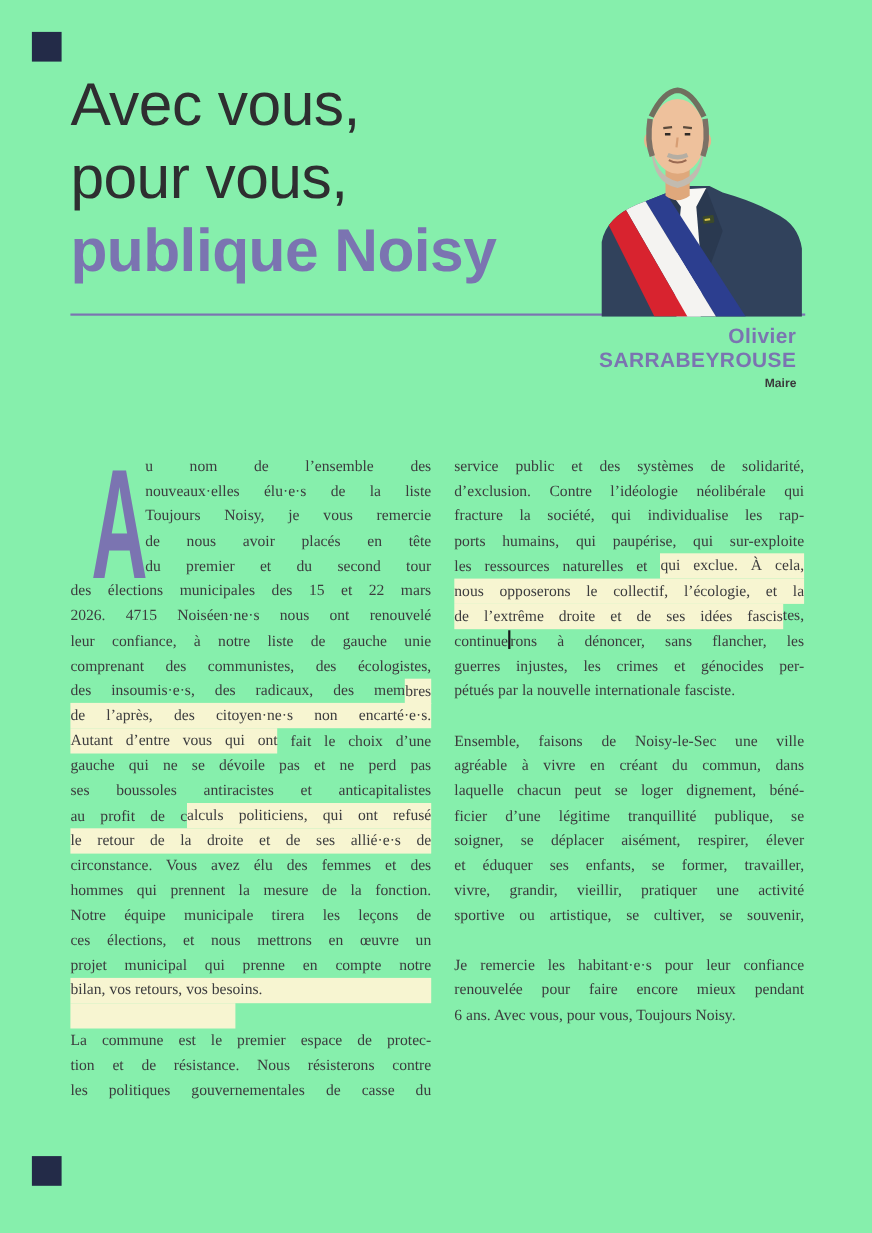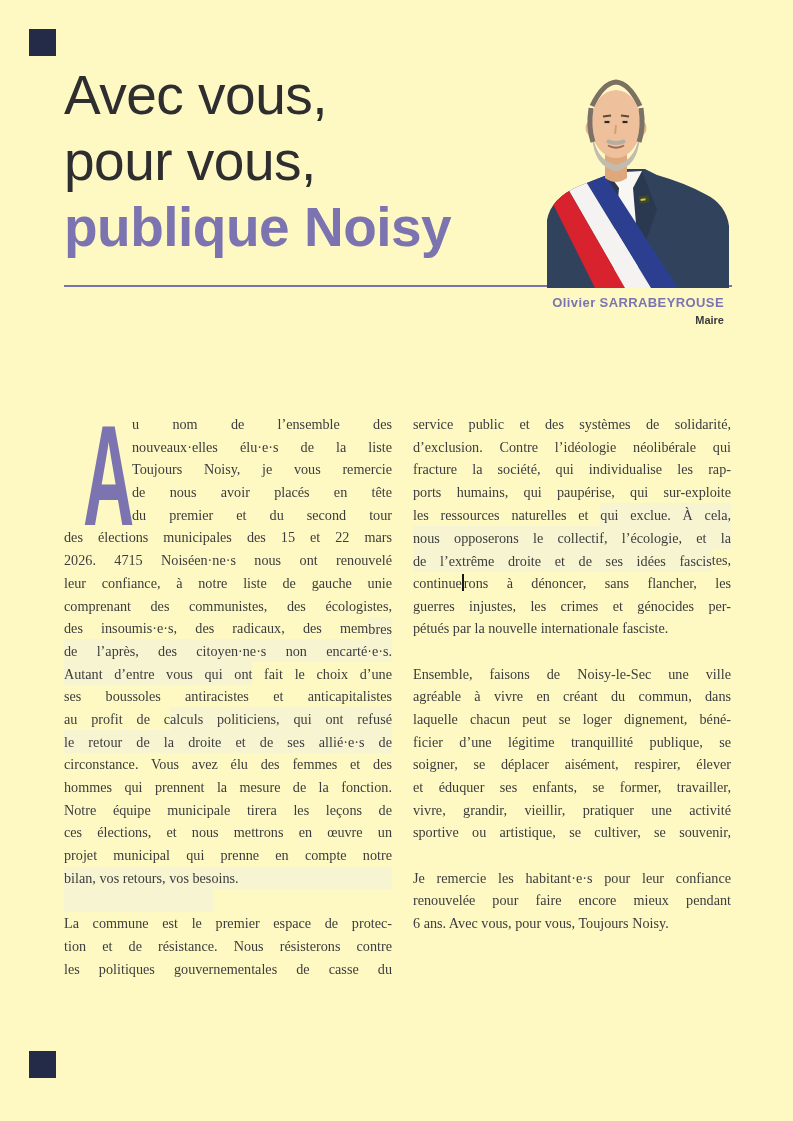--- a/index.html
+++ b/index.html
@@ -1,34 +1,34 @@
 <!DOCTYPE html>
 <html><head>
 <meta charset="utf-8">
 <style>
   html,body{margin:0;padding:0;}
   body{width:793px;height:1121px;background:#ffffff;font-family:"Liberation Sans",sans-serif;}
-  .page{position:relative;width:793px;height:1121px;background:#fef9c3;overflow:hidden;}
+  .page{position:relative;width:793px;height:1121px;background:#86efac;overflow:hidden;}
 
   
   .corner{position:absolute;width:27px;height:27px;background:#232b48;}
   .corner.tl{left:29px;top:29px;}
   .corner.bl{left:29px;top:1051px;}
 
   
   .title{position:absolute;left:64px;top:62px;font-size:55px;line-height:66px;
          color:#2e2e30;letter-spacing:-0.5px;font-weight:400;}
   .title .l3{color:#7b74b1;font-weight:700;}
 
   .rule{position:absolute;left:64px;top:285px;width:668px;height:2px;background:#7b74b1;}
 
   .photo{position:absolute;left:545px;top:70px;width:186px;height:218px;}
 
   .caption{position:absolute;left:480px;top:296px;width:244px;text-align:right;line-height:1.15;}
-  .caption .name{color:#7b74b1;font-weight:700;font-size:13px;letter-spacing:0.4px;}
+  .caption .name{color:#7b74b1;font-weight:700;font-size:19px;letter-spacing:0.4px;}
   .caption .role{color:#3a3a3c;font-weight:700;font-size:11px;margin-top:3px;}
 
   
   .col{position:absolute;top:413px;font-family:"Liberation Serif","DejaVu Serif",serif;
        font-size:14.2px;color:#3c3c3e;}
   .col.left{left:64px;width:328px;}
   .col.right{left:413px;width:318px;}
   .line{height:22.7px;line-height:22.7px;text-align:justify;text-align-last:justify;overflow:visible;}
   .line.last{text-align-last:left;}
   .line.indent{padding-left:68px;}
@@ -113,20 +113,21 @@
       <div class="line indent"><span>Toujours Noisy, je vous remercie</span></div>
       <div class="line indent"><span>de nous avoir placés en tête</span></div>
       <div class="line indent"><span>du premier et du second tour</span></div>
       <div class="line"><span>des élections municipales des 15 et 22 mars</span></div>
       <div class="line"><span>2026. 4715 Noiséen·ne·s nous ont renouvelé</span></div>
       <div class="line"><span>leur confiance, à notre liste de gauche unie</span></div>
       <div class="line"><span>comprenant des communistes, des écologistes,</span></div>
       <div class="line"><span>des insoumis·e·s, des radicaux, des mem</span><span class="hl">bres</span></div>
       <div class="line"><span class="hl">de l’après, des citoyen·ne·s non encarté·e·s.</span></div>
       <div class="line"><span class="hl">Autant d’entre vous qui ont</span><span> fait le choix d’une</span></div>
+      <div class="line"><span>gauche qui ne se dévoile pas et ne perd pas</span></div>
       <div class="line"><span>ses boussoles antiracistes et anticapitalistes</span></div>
       <div class="line"><span>au profit de c</span><span class="hl">alculs politiciens, qui ont refusé</span></div>
       <div class="line"><span class="hl">le retour de la droite et de ses allié·e·s de</span></div>
       <div class="line"><span>circonstance. Vous avez élu des femmes et des</span></div>
       <div class="line"><span>hommes qui prennent la mesure de la fonction.</span></div>
       <div class="line"><span>Notre équipe municipale tirera les leçons de</span></div>
       <div class="line"><span>ces élections, et nous mettrons en œuvre un</span></div>
       <div class="line"><span>projet municipal qui prenne en compte notre</span></div>
       <div class="line last hlfull"><span>bilan, vos retours, vos besoins.</span></div>
       <div class="line">

